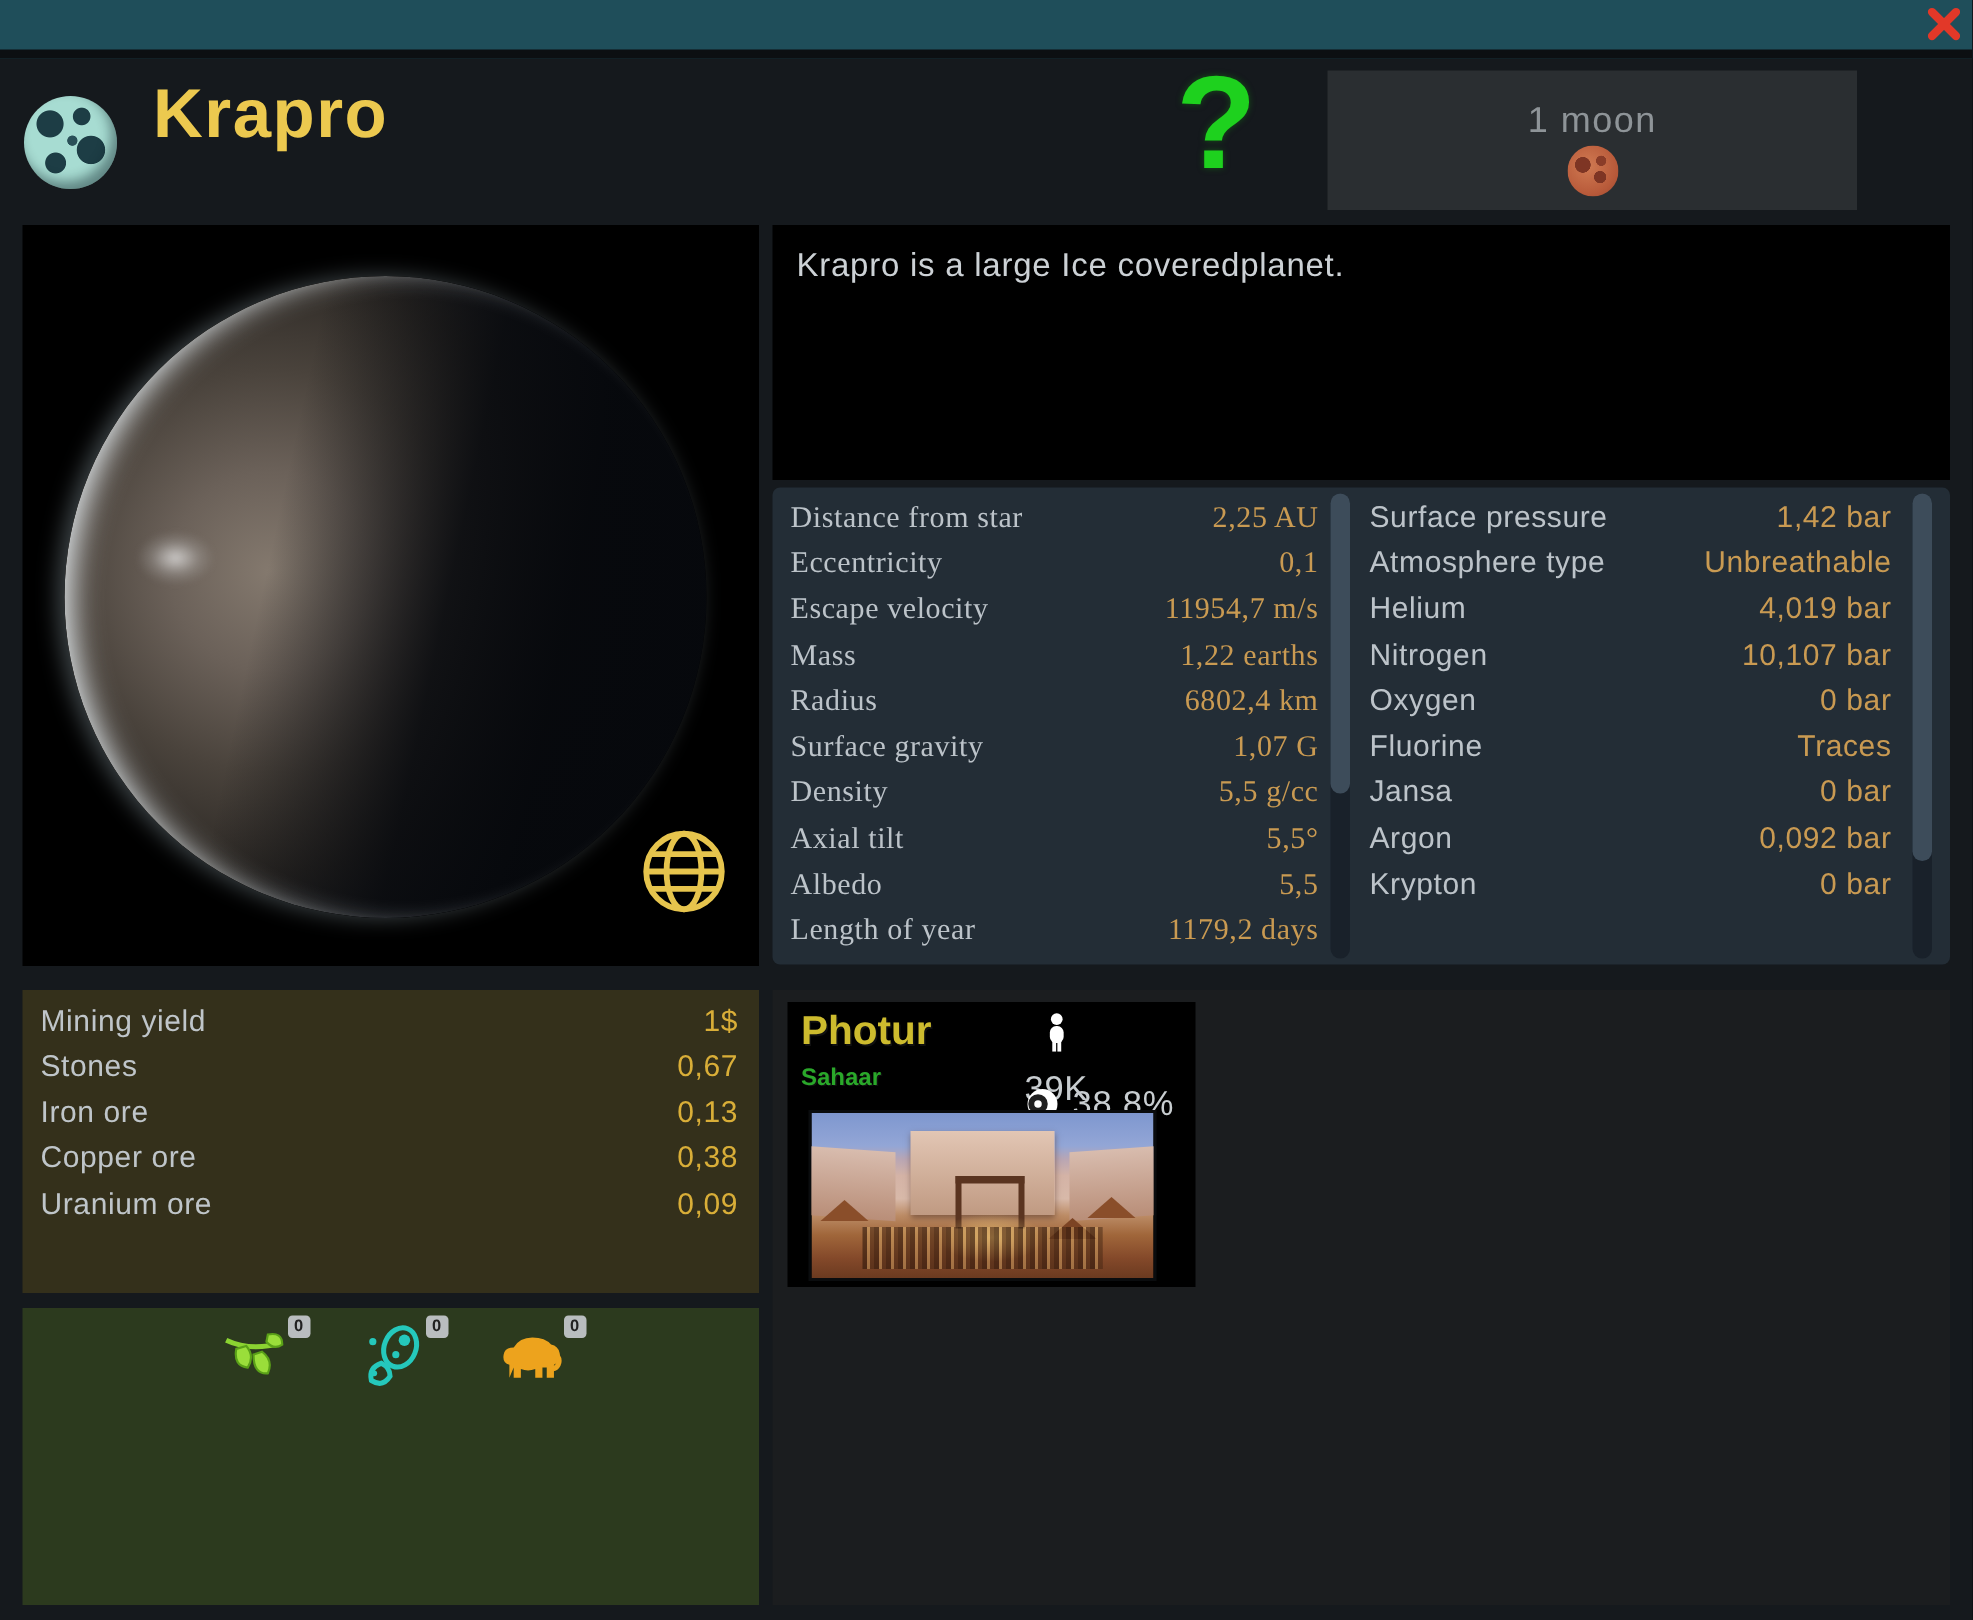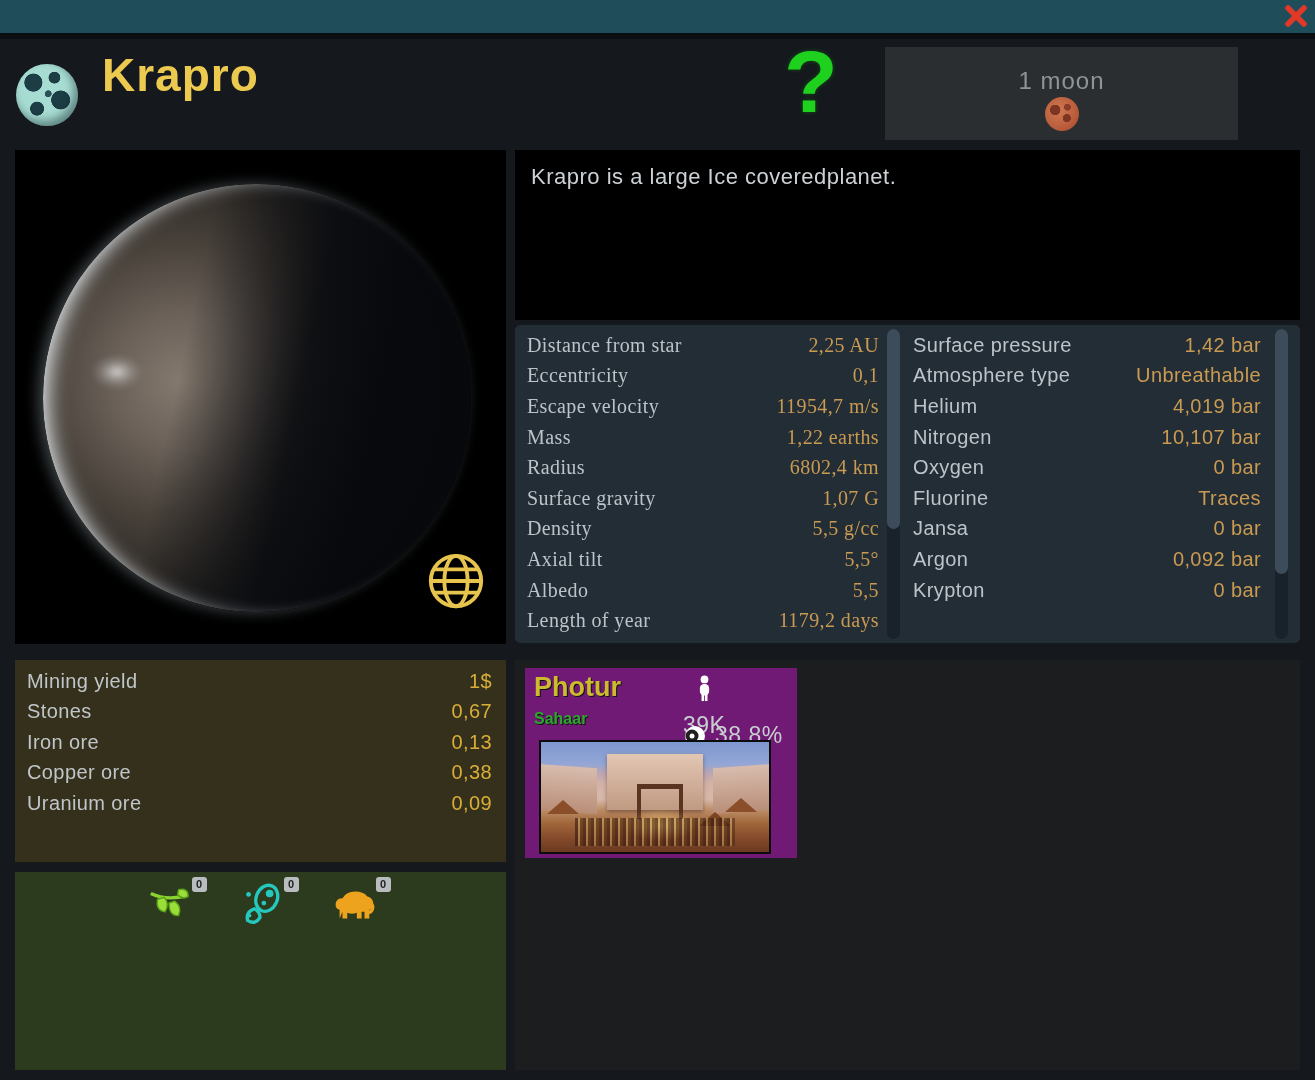--- a/index.html
+++ b/index.html
@@ -72,21 +72,21 @@
 
   
   .bio-panel{position:absolute;left:15px;top:872px;width:491px;height:198px;background:#2c3a1e;}
   .bio-row{display:flex;justify-content:center;gap:46px;padding-top:10px;}
   .bio-item{position:relative;width:46px;height:46px;}
   .badge{position:absolute;top:-5px;right:-15px;width:15px;height:15px;background:#b9bdbf;border-radius:3px;
          color:#222;font-size:11px;line-height:15px;text-align:center;font-weight:bold;}
 
   
   .south-panel{position:absolute;left:515px;top:660px;width:785px;height:410px;background:#1b1d1f;}
-  .city-card{position:absolute;left:10px;top:8px;width:272px;height:190px;background:#701a75;cursor:pointer;text-align:right;}
+  .city-card{position:absolute;left:10px;top:8px;width:272px;height:190px;background:#000000;cursor:pointer;text-align:right;}
   .city-name{position:absolute;left:9px;top:4px;font-size:27px;font-weight:bold;color:#cdbb2e;text-shadow:1px 1px 0 #101010;}
   .region-name{position:absolute;left:9px;top:42px;font-size:16px;font-weight:bold;color:#2aa82a;text-shadow:1px 1px 0 #101010;}
   .city-stat{position:absolute;display:flex;align-items:center;gap:8px;font-size:23px;color:#c8cdd0;letter-spacing:.5px;}
   .stat-pop{left:158px;top:6px;flex-direction:column;}
   .stat-appr{left:158px;top:38px;margin-top:16px;}
   .city-img{position:absolute;left:14px;top:72px;width:228px;height:110px;border:2px solid #0a0c0e;overflow:hidden;
     background:linear-gradient(180deg,#7e97cf 0%,#93a6d6 20%,#b9a6b4 28%,#d4b3a6 38%,#d8b9a9 52%,#bc8c66 62%,#a0663a 74%,#84492a 88%,#6b3a20 100%);}
   .fortress{position:absolute;left:66px;top:12px;width:96px;height:56px;
     background:linear-gradient(180deg,#e2c6b4,#c09a82);box-shadow:0 2px 4px rgba(70,40,30,.5);}
   .cliff{position:absolute;top:24px;width:62px;height:46px;background:linear-gradient(180deg,#d8bcae,#b98e78);}

